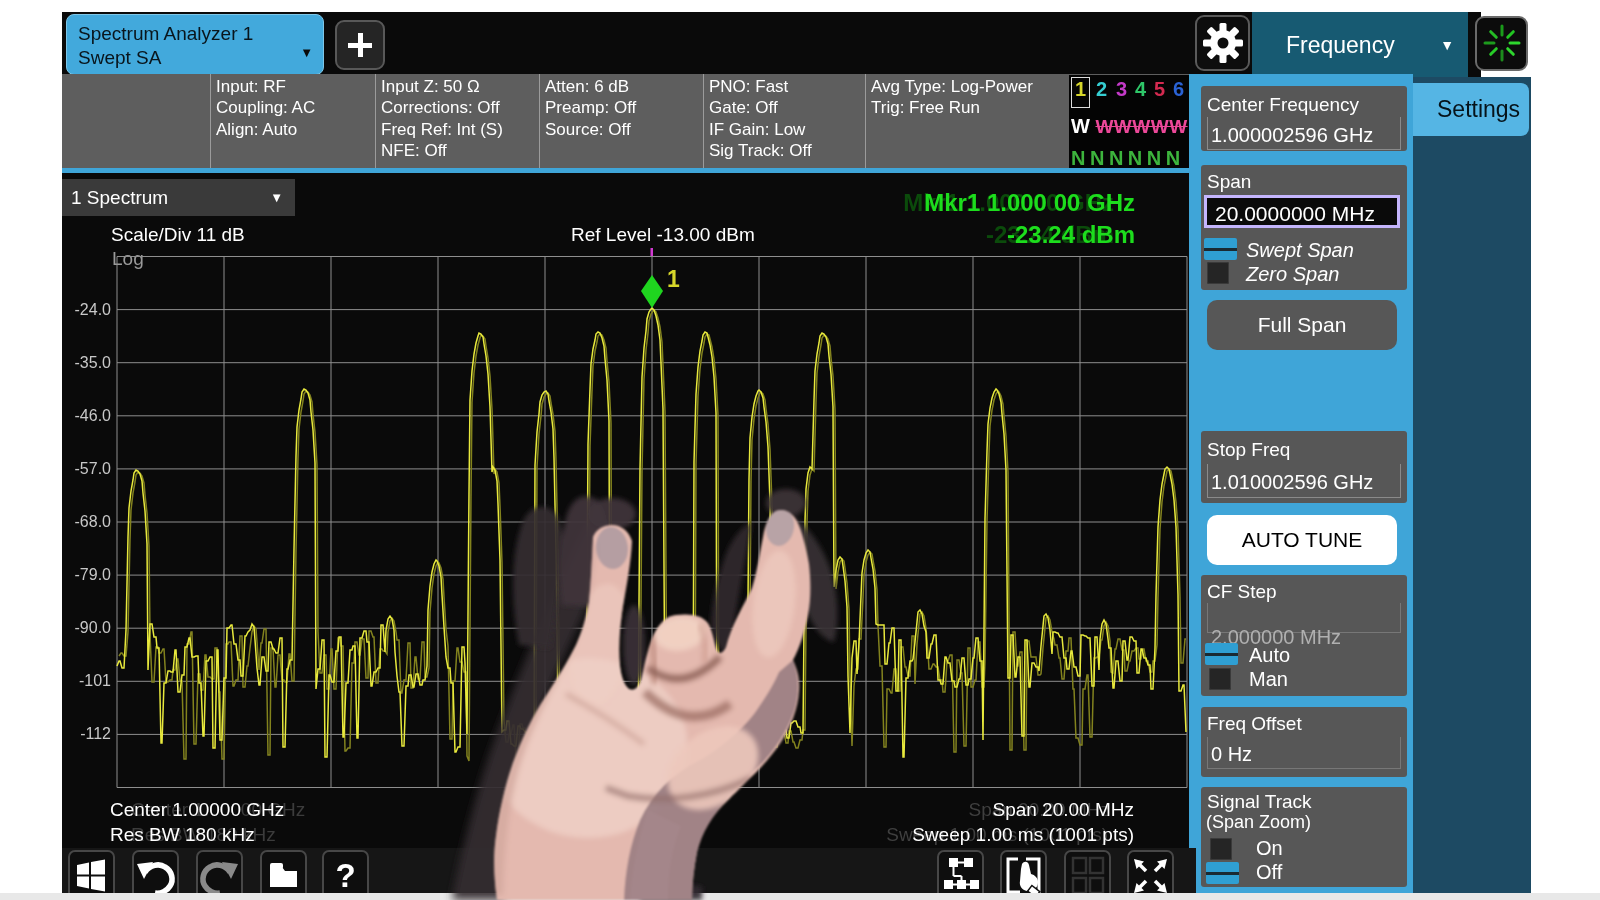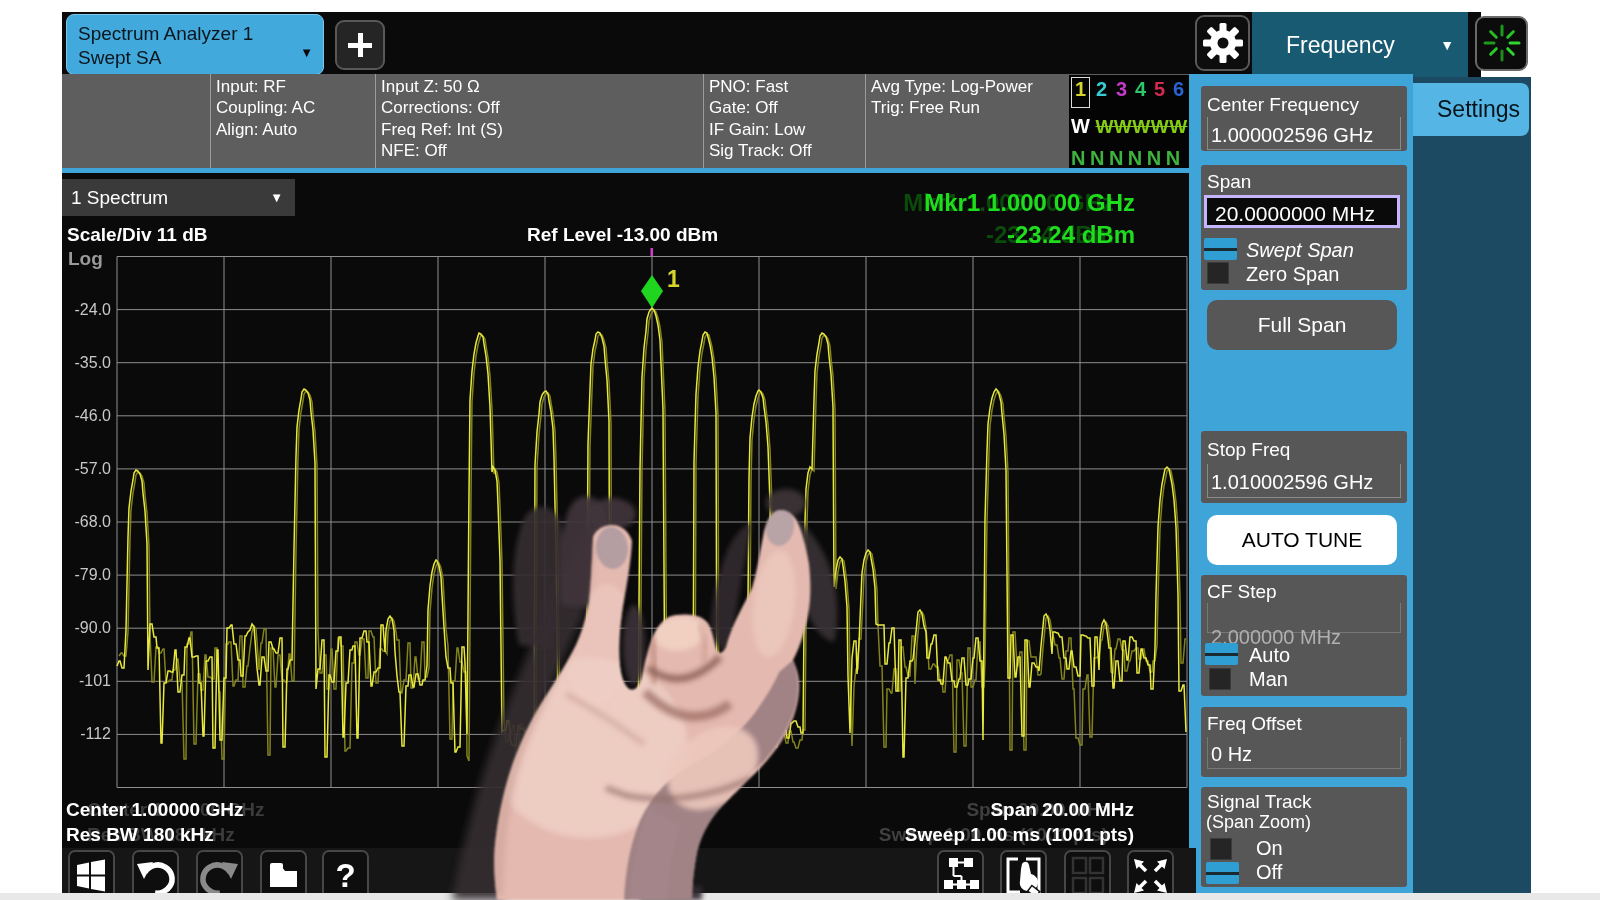--- a/index.html
+++ b/index.html
@@ -16,21 +16,21 @@
 #infobar{left:0;top:62px;width:1134px;height:94px;background:#5e5e5e;}
 #keycell{left:0;top:62px;width:148px;height:94px;background:#3e3e3e;color:#fff;}
 #keycell .kw{font-weight:bold;font-size:26px;letter-spacing:0px;position:absolute;left:5px;top:2px;}
 .lxi{position:absolute;left:4px;top:61px;width:38px;height:22px;background:#2fa24f;border:1px solid #9adf9a;border-radius:3px;color:#fff;font-style:italic;font-weight:bold;font-size:15px;text-align:center;line-height:21px;}
 .icol{position:absolute;top:62px;height:94px;border-left:1px solid #9b9b9b;color:#fff;font-size:17px;line-height:21.4px;padding:2px 0 0 5px;white-space:pre;}
 
 #trpanel{left:1007px;top:63px;width:120px;height:95px;background:#040404;color:#fff;}
 #trpanel .num{position:absolute;top:3px;font-weight:bold;font-size:20px;width:19px;text-align:center;}
 #tr1box{position:absolute;left:2px;top:2px;width:19px;height:31px;border:1px solid #ddd;}
 #trpanel .wrow{position:absolute;left:2px;top:40px;font-weight:bold;font-size:20px;color:#fff;white-space:nowrap;}
-#trpanel .wg{font-weight:bold;color:#84cc16;text-decoration:line-through;letter-spacing:0.5px;font-size:19px;}
+#trpanel .wg{font-weight:bold;color:#ec4899;text-decoration:line-through;letter-spacing:0.5px;font-size:19px;}
 #trpanel .nrow{position:absolute;left:2px;top:72px;font-weight:bold;font-size:20px;color:#3db43d;letter-spacing:4.5px;white-space:nowrap;}
 #blueline{left:0;top:156px;width:1134px;height:5px;background:#3fa5d8;}
 
 #gearbtn{left:1133px;top:3px;width:55px;height:56px;background:#0d0d0d;border:2px solid #5a5a5a;border-radius:9px;}
 #freqhdr{left:1190px;top:0px;width:216px;height:65px;background:#175a72;color:#fff;}
 #freqhdr .t{position:absolute;left:34px;top:20px;font-size:23px;}
 #freqhdr .a{position:absolute;right:14px;top:25px;font-size:14px;}
 #spinbtn{left:1413px;top:4px;width:53px;height:55px;background:#0c0c0c;border:2px solid #6a6a6a;border-radius:9px;}
 
 #rpanel{left:1127px;top:62px;width:224px;height:826px;background:#3fa5d8;}
@@ -46,21 +46,21 @@
 .togblue:after{content:"";position:absolute;left:0;top:10px;width:100%;height:3px;background:#1a2a33;}
 .togdark{position:absolute;width:22px;height:22px;background:#252525;border-radius:2px;box-shadow:inset 0 0 0 1px #3a3a3a;}
 .tlab{position:absolute;font-size:20px;color:#fff;}
 #fullspan,#autotune{position:absolute;left:1145px;width:190px;height:50px;border-radius:10px;text-align:center;}
 </style></head><body>
 
 <style>
 
 #specbar{left:0;top:167px;width:233px;height:37px;background:#3a3a3a;color:#fff;font-size:19px;line-height:37px;padding-left:9px;}
 #specbar .arr{position:absolute;right:12px;top:0;font-size:13px;}
-.ann{position:absolute;color:#fff;font-size:19px;font-weight:bold;white-space:pre;}
+.ann{position:absolute;color:#fff;font-size:19px;font-weight:normal;white-space:pre;margin-left:44px;}
 .gtxt{position:absolute;color:#1ddd1d;font-size:24px;font-weight:bold;white-space:pre;text-shadow:-21px 0 0 #0b4b0b;}
 
 #toolrow{left:0;top:836px;width:1134px;height:57px;background:#161616;}
 .tbtn{position:absolute;top:838px;width:47px;height:52px;background:#0e0e0e;border:2px solid #474747;border-radius:7px;}
 
 #bstrip{position:absolute;left:0;top:893px;width:1600px;height:7px;background:#e8e8e8;}
 </style>
 <div id="app">
 
   <div class="abs" id="tab1">Spectrum Analyzer 1<br>Swept SA<span class="arr">▼</span></div>
@@ -70,20 +70,23 @@
     </div>
 
   <div class="abs" id="infobar"></div>
   <div class="abs icol" style="left:148px;width:165px;">Input: RF
 Coupling: AC
 Align: Auto</div>
   <div class="abs icol" style="left:313px;width:164px;">Input Z: 50 Ω
 Corrections: Off
 Freq Ref: Int (S)
 NFE: Off</div>
+  <div class="abs icol" style="left:477px;width:164px;">Atten: 6 dB
+Preamp: Off
+Source: Off</div>
   <div class="abs icol" style="left:641px;width:162px;">PNO: Fast
 Gate: Off
 IF Gain: Low
 Sig Track: Off</div>
   <div class="abs icol" style="left:803px;width:204px;">Avg Type: Log-Power
 Trig: Free Run</div>
   <div class="abs" id="trpanel">
     <span id="tr1box"></span>
     <span class="num" style="left:2px;color:#d6d62a;">1</span>
     <span class="num" style="left:23px;color:#35cdd1;">2</span>
@@ -175,21 +178,21 @@
       <span class="lab" style="top:8px;">Center Frequency</span>
       <span class="vbord" style="top:31px;"></span>
       <span class="val" style="top:38px;">1.000002596 GHz</span>
     </div>
 <div class="mbox" style="top:153px;height:125px;">
       <span class="lab" style="top:6px;">Span</span>
   <span style="position:absolute;left:3px;top:30px;width:196px;height:33px;background:#0a0a0a;border:3px solid #c4b5fd;color:#fff;font-size:21px;line-height:31px;padding-left:8px;">20.0000000 MHz</span>
   <span class="togblue" style="left:3px;top:73px;"></span>
       <span class="tlab" style="left:45px;top:74px;font-style:italic;">Swept Span</span>
   <span class="togdark" style="left:6px;top:97px;"></span>
-      <span class="tlab" style="left:45px;top:98px;">Zero Span</span>
+      <span class="tlab" style="left:45px;top:98px;font-style:italic;">Zero Span</span>
     </div>
 <div class="abs" id="fullspan" style="top:288px;background:#575757;color:#fff;font-size:21px;line-height:50px;">Full Span</div>
 <div class="mbox" style="top:419px;height:72px;">
       <span class="lab" style="top:8px;">Stop Freq</span>
       <span class="vbord" style="top:33px;height:34px;"></span>
       <span class="val" style="top:40px;">1.010002596 GHz</span>
     </div>
 <div class="abs" id="autotune" style="top:503px;background:#fff;color:#000;font-size:21px;line-height:50px;">AUTO TUNE</div>
 <div class="mbox" style="top:563px;height:121px;">
       <span class="lab" style="top:6px;">CF Step</span>

